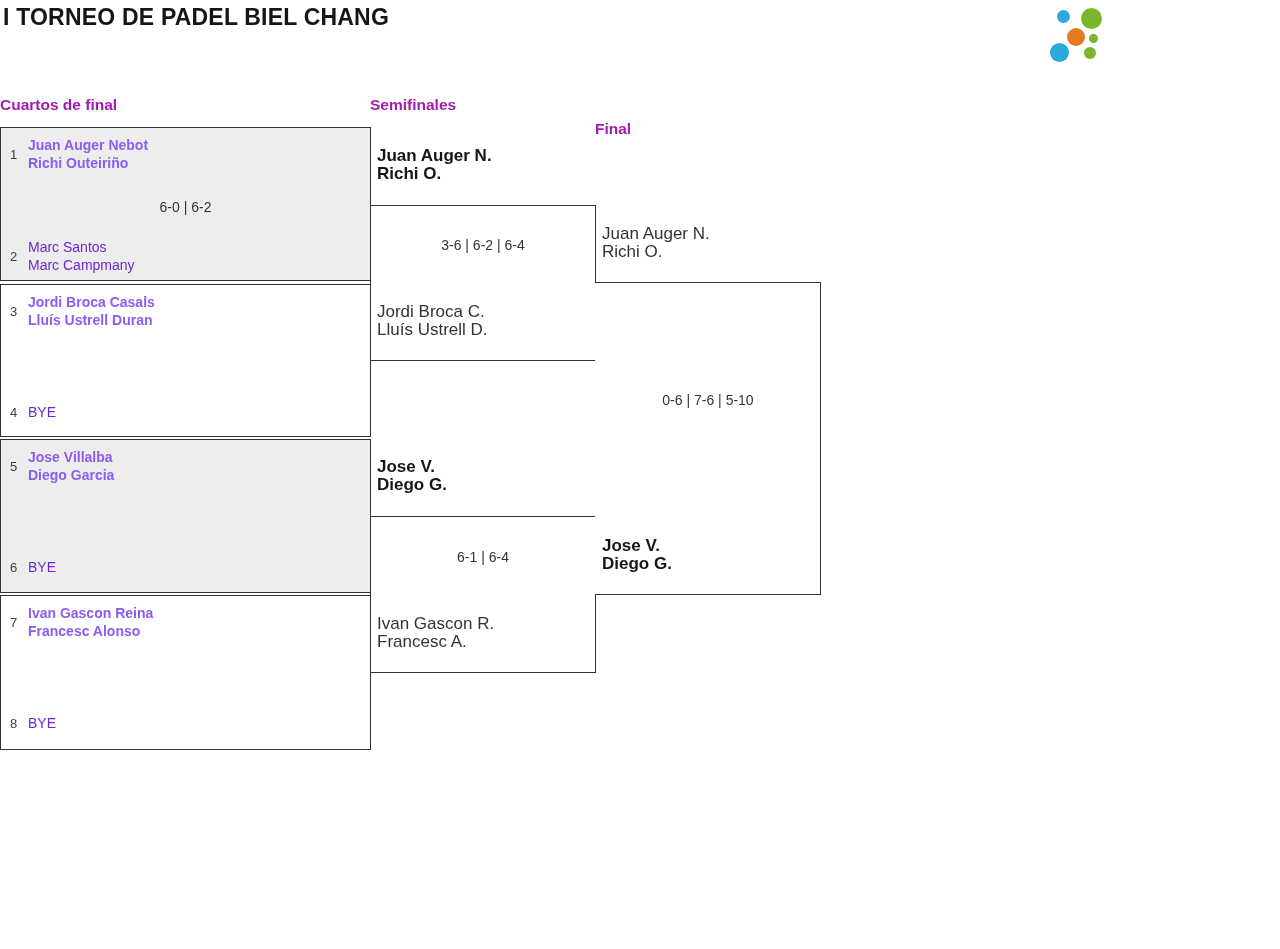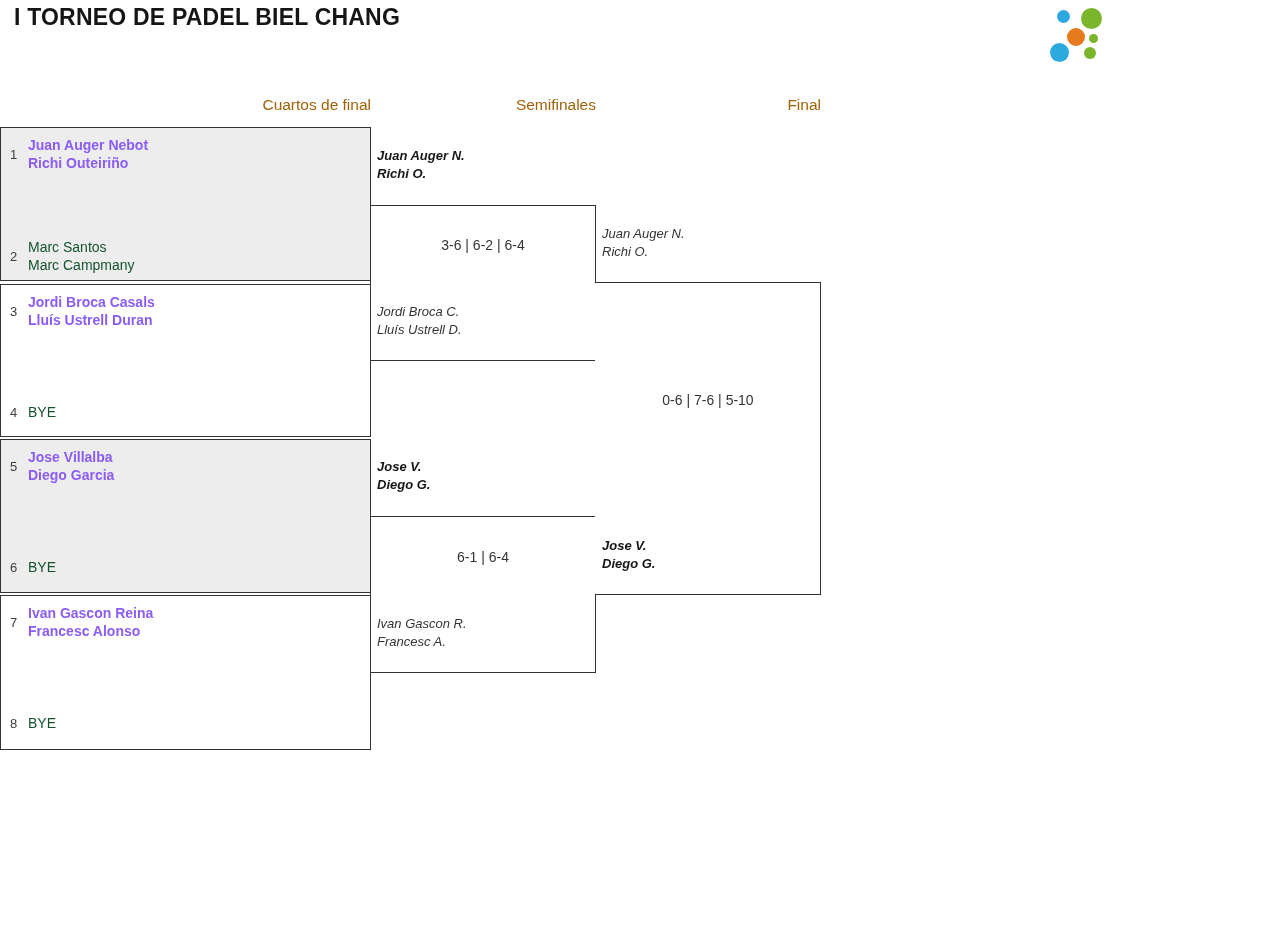--- a/index.html
+++ b/index.html
@@ -1,58 +1,58 @@
 <!DOCTYPE html>
 <html><head>
 <meta charset="utf-8">
 <style>
   html,body{margin:0;padding:0;}
   body{
     width:1280px;height:949px;position:relative;background:#ffffff;
     font-family:"Liberation Sans", sans-serif;color:#1a1a1a;overflow:hidden;
   }
   
-  .title{position:absolute;left:14px;top:1px;font-size:23px;line-height:33px;
+  .title{position:absolute;left:3px;top:1px;font-size:23px;line-height:33px;
          font-weight:bold;color:#151515;letter-spacing:.2px;text-align:center;}
   
   .logo{position:absolute;left:1048px;top:4px;width:228px;height:72px;}
   .logo .dot{position:absolute;border-radius:50%;}
   .dot-blue{background:#2ea9e0;}
   .dot-green{background:#7ab62c;}
   .dot-orange{background:#e7791e;}
   .logo-text{position:absolute;left:55px;top:2px;font-size:51px;line-height:54px;
              font-weight:bold;letter-spacing:-2px;color:#7ab62c;}
   
-  .col-header{position:absolute;top:96px;font-size:15.5px;font-weight:normal;
-              text-align:right;color:#a16207;}
+  .col-header{position:absolute;top:96px;font-size:15.5px;font-weight:bold;
+              text-align:left;color:#a21caf;}
   .col-header.c1{left:0;width:371px;}
   .col-header.c2{left:370px;width:226px;}
-  .col-header.c3{left:595px;width:226px;}
+  .col-header.c3{left:595px;width:226px;margin-top:24px;}
   
   .box{position:absolute;box-sizing:border-box;border:1px solid #333;background:#fff;}
   .box.shade{background:#ededed;}
   #qf1{left:0;top:127px;width:371px;height:154px;}
   #qf2{left:0;top:284px;width:371px;height:153px;}
   #qf3{left:0;top:439px;width:371px;height:154px;}
   #qf4{left:0;top:595px;width:371px;height:155px;}
   #sf1{left:370px;top:205px;width:226px;height:156px;}
   #sf2{left:370px;top:516px;width:226px;height:157px;}
   #fin{left:595px;top:282px;width:226px;height:313px;border-left:none;}
   
   .slot{position:absolute;left:5px;right:8px;display:flex;align-items:center;gap:7px;}
   .slot .seed{flex:none;width:15px;text-align:center;font-size:13px;color:#3d3d3d;}
-  .slot .names{font-size:14px;line-height:17.5px;color:#14532d;}
+  .slot .names{font-size:14px;line-height:17.5px;color:#6d28d9;}
   .slot.winner .names{font-weight:bold;color:#8b5cf6;}
   .slot.top{top:9px;}
   .slot.bottom{top:111px;}
   .slot.bottom.bye{top:119px;}
   .qf-score{position:absolute;left:0;right:0;top:71px;text-align:center;
             font-size:14px;color:#333;}
   
-  .pair{position:absolute;font-size:13px;line-height:18px;color:#333;font-style:italic;}
+  .pair{position:absolute;font-size:17px;line-height:18px;color:#333;}
   .pair.winner{font-weight:bold;color:#161616;}
   #sf1-top{left:377px;top:147px;}
   #sf1-bot{left:377px;top:303px;}
   #sf2-top{left:377px;top:458px;}
   #sf2-bot{left:377px;top:615px;}
   #fin-top{left:602px;top:225px;}
   #fin-bot{left:602px;top:537px;}
   .rscore{position:absolute;text-align:center;font-size:14px;color:#333;}
   #sf1-score{left:370px;width:226px;top:237px;}
   #sf2-score{left:370px;width:226px;top:549px;}
@@ -79,20 +79,21 @@
 <div class="col-header c3">Final</div>
 
 <div id="qf1" class="box shade">
   <div class="slot top winner">
     <span class="seed">1</span>
     <span class="names">
       <div>Juan Auger Nebot</div>
       <div>Richi Outeiriño</div>
     </span>
   </div>
+  <div class="qf-score">6-0 | 6-2</div>
   <div class="slot bottom">
     <span class="seed">2</span>
     <span class="names">
       <div>Marc Santos</div>
       <div>Marc Campmany</div>
     </span>
   </div>
 </div>
 
 <div id="qf2" class="box">

